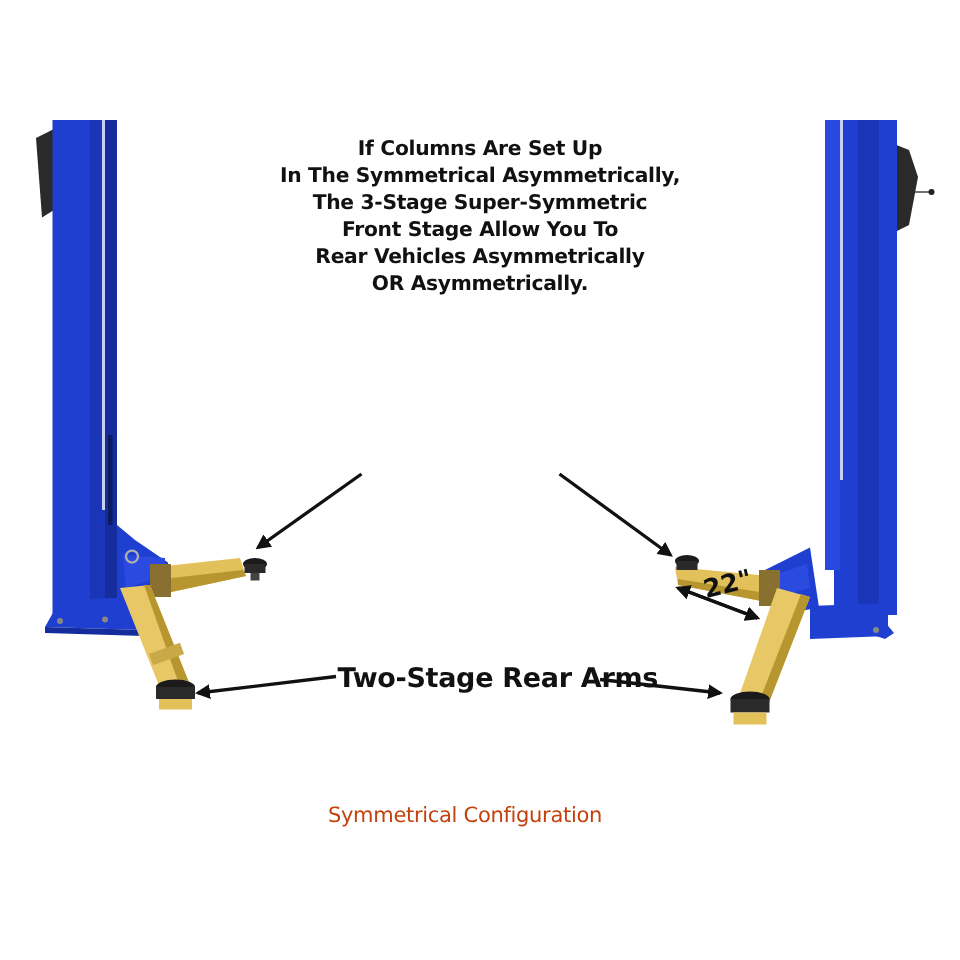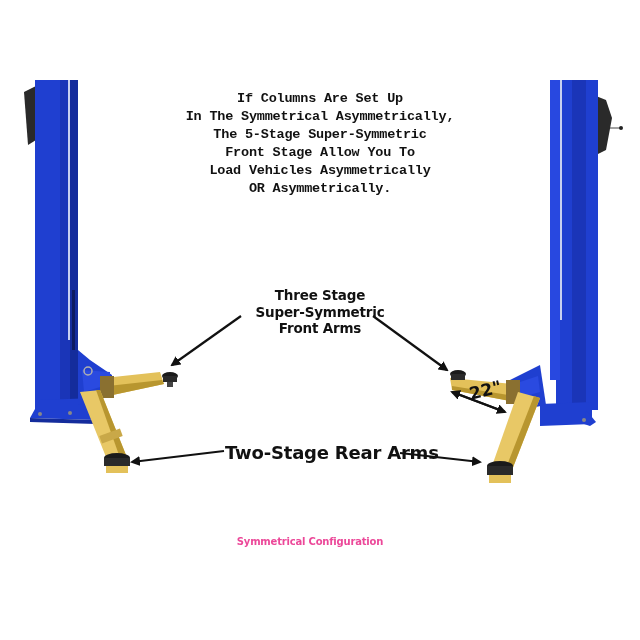--- a/index.html
+++ b/index.html
@@ -1,23 +1,23 @@
 <!DOCTYPE html>
 <html><head>
 <meta charset="utf-8">
 <style>
   html, body { margin:0; padding:0; background:#ffffff; }
   body { width:640px; height:640px; position:relative; overflow:hidden; font-family:"DejaVu Sans", sans-serif; }
   .stage { position:absolute; left:0; top:0; width:640px; height:640px; }
   .txt { position:absolute; text-align:center; color:#111; font-weight:bold; font-family:"DejaVu Sans", sans-serif; letter-spacing:-0.2px; }
   .headline { left:150px; top:90px; width:340px; font-size:13.5px; line-height:18px; }
-  .headline div { white-space:nowrap;font-family:Liberation Mono, monospace; }
+  .headline div { white-space:nowrap; }
   .front-label { left:220px; top:287px; width:200px; font-size:13.5px; line-height:16.5px; }
   .rear-label { left:225px; top:442px; width:200px; font-size:18px; white-space:nowrap; }
-  .caption { left:160px; top:536px; width:300px; font-size:10px; font-weight:bold; color:#ec4899; }
+  .caption { left:160px; top:536px; width:300px; font-size:14px; font-weight:normal; color:#c2410c; }
   .dim-label { position:absolute; left:469px; top:380px; font-size:17px; font-weight:bold; color:#111; transform:rotate(-14deg); font-family:"DejaVu Sans", sans-serif; }
   svg { position:absolute; left:0; top:0; }
 </style>
 </head>
 <body>
 
 <div class="stage">
   <svg width="640" height="640" viewBox="0 0 640 640">
 
     <g>
@@ -101,30 +101,25 @@
       <line x1="400" y1="453" x2="480" y2="462" marker-end="url(#ah)"></line>
 
       <line x1="455" y1="393" x2="505" y2="412" marker-end="url(#ah)"></line>
       <line x1="505" y1="412" x2="452" y2="392" marker-end="url(#ah)"></line>
     </g>
   </svg>
 
   <div class="txt headline">
     <div>If Columns Are Set Up</div>
     <div>In The Symmetrical Asymmetrically,</div>
-    <div>The 5-Stage Super-Symmetric</div>
+    <div>The 3-Stage Super-Symmetric</div>
     <div>Front Stage Allow You To</div>
-    <div>Load Vehicles Asymmetrically</div>
+    <div>Rear Vehicles Asymmetrically</div>
     <div>OR Asymmetrically.</div>
   </div>
 
-  <div class="txt front-label">
-    <div>Three Stage</div>
-    <div>Super-Symmetric</div>
-    <div>Front Arms</div>
-  </div>
 
   <div class="dim-label">22"</div>
 
   <div class="txt rear-label">Two-Stage Rear Arms</div>
 
   <div class="txt caption">Symmetrical Configuration</div>
 </div>
 
 </body></html>

